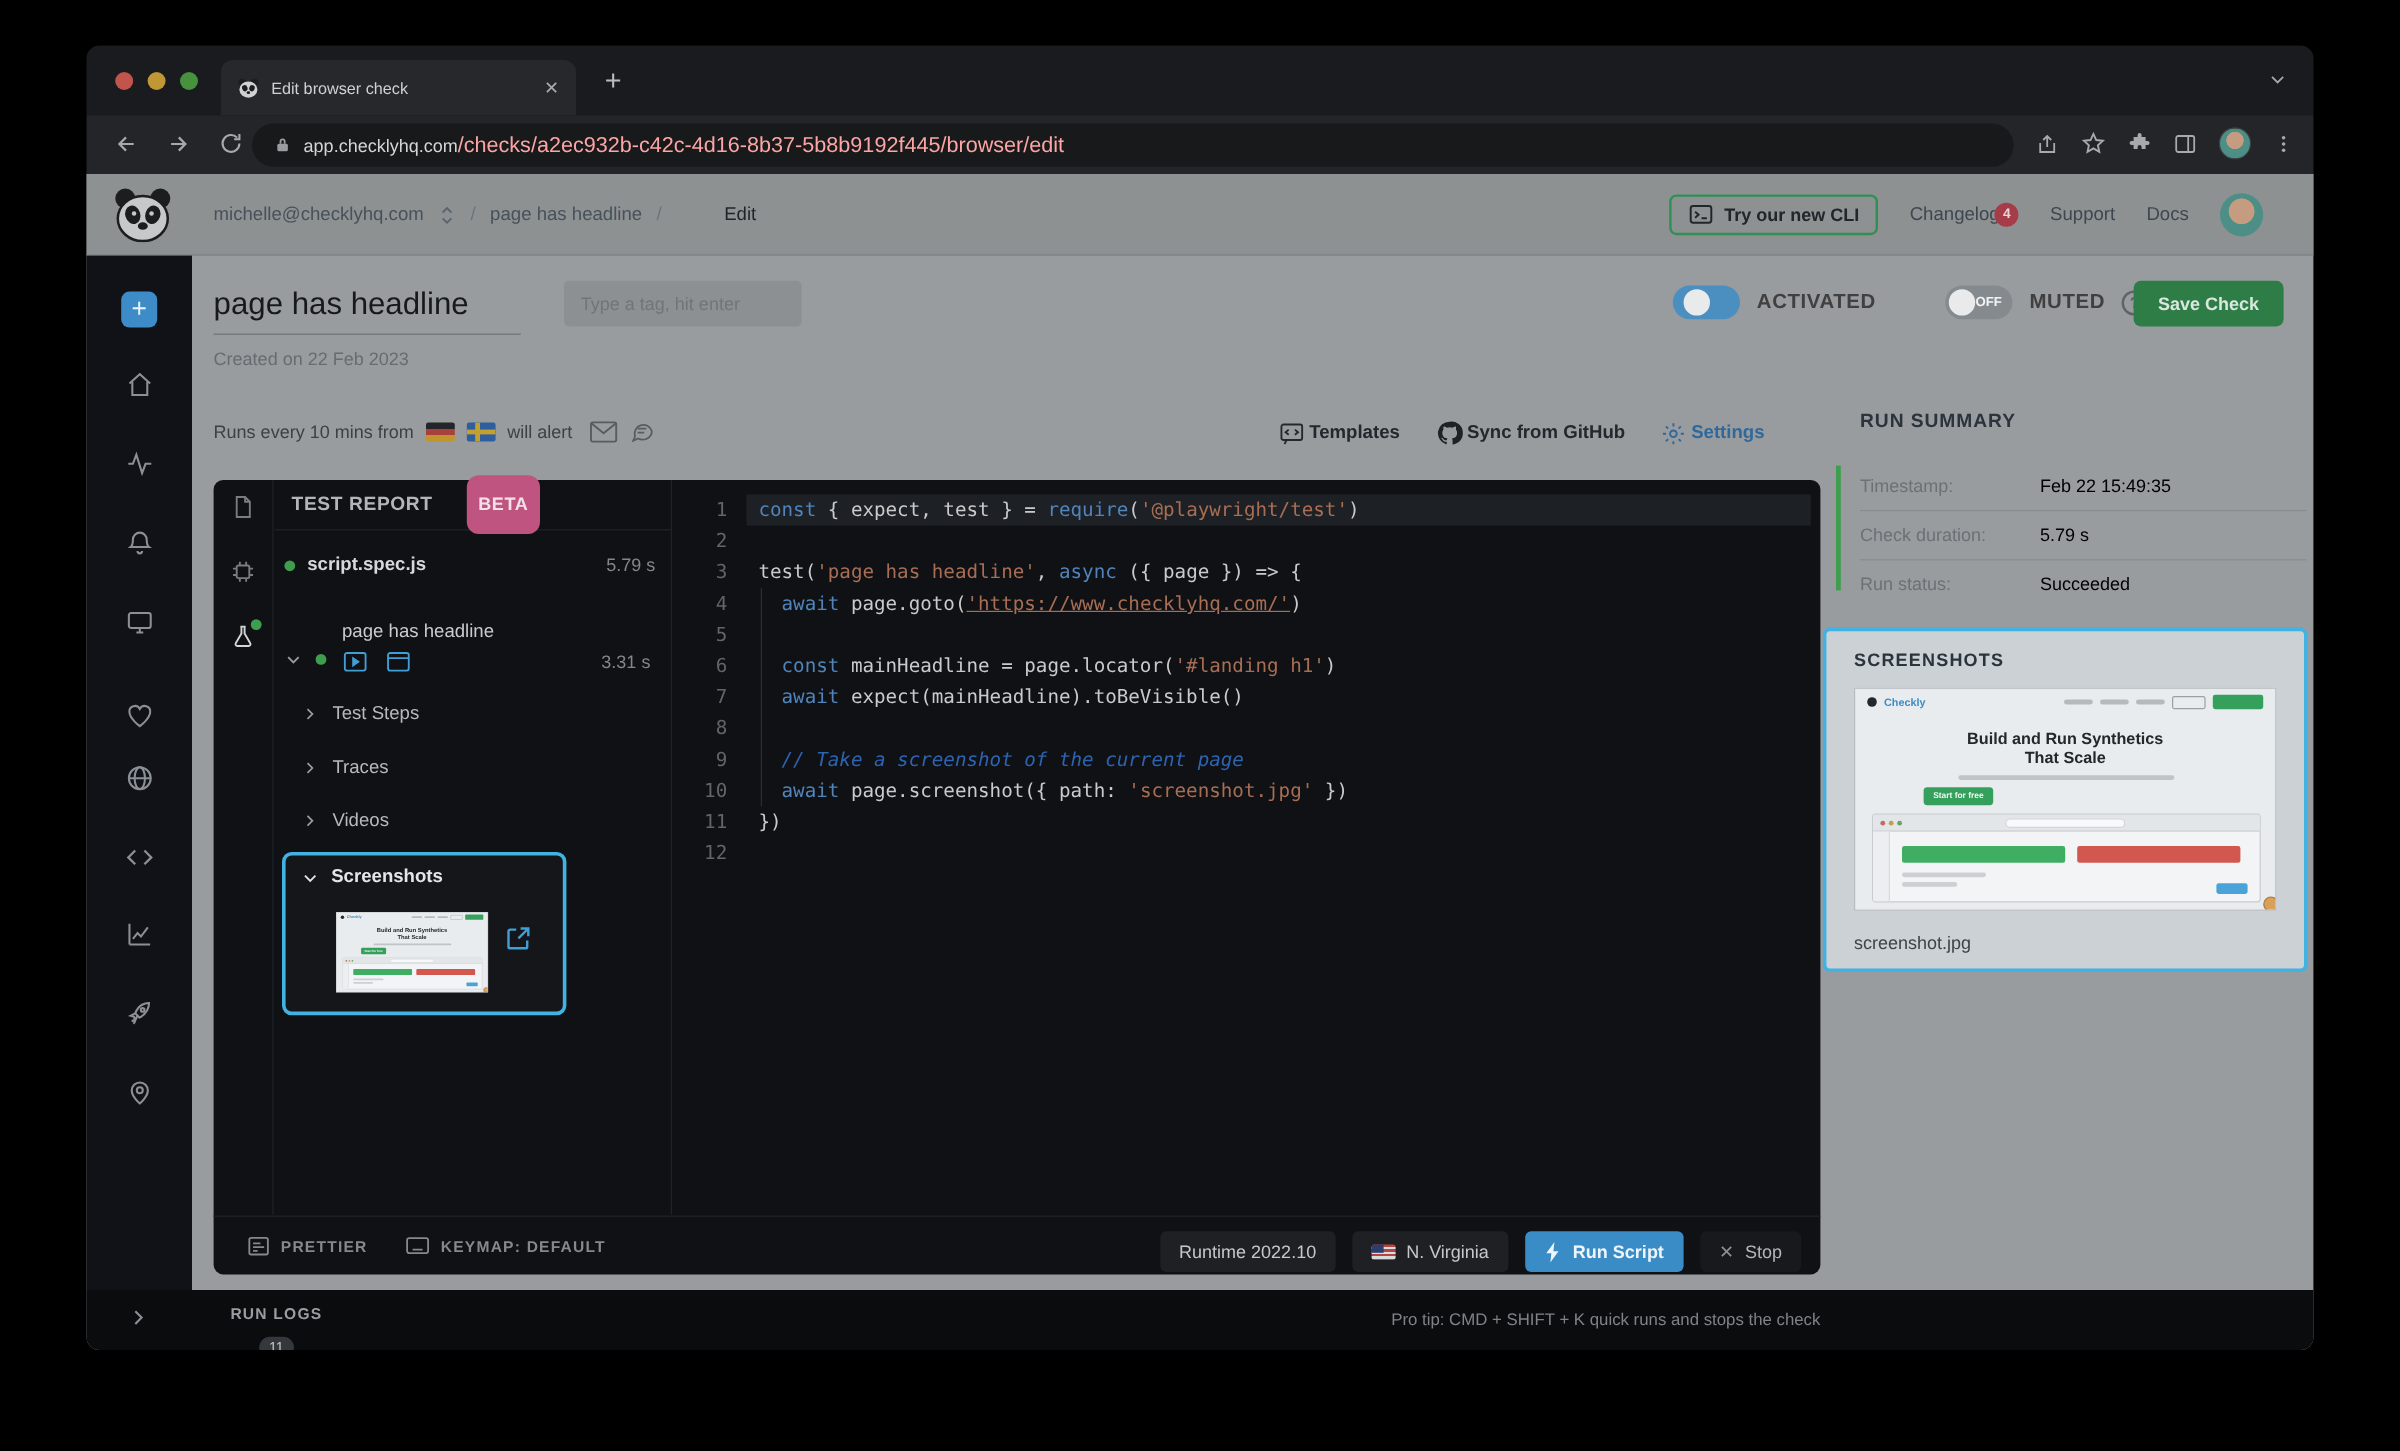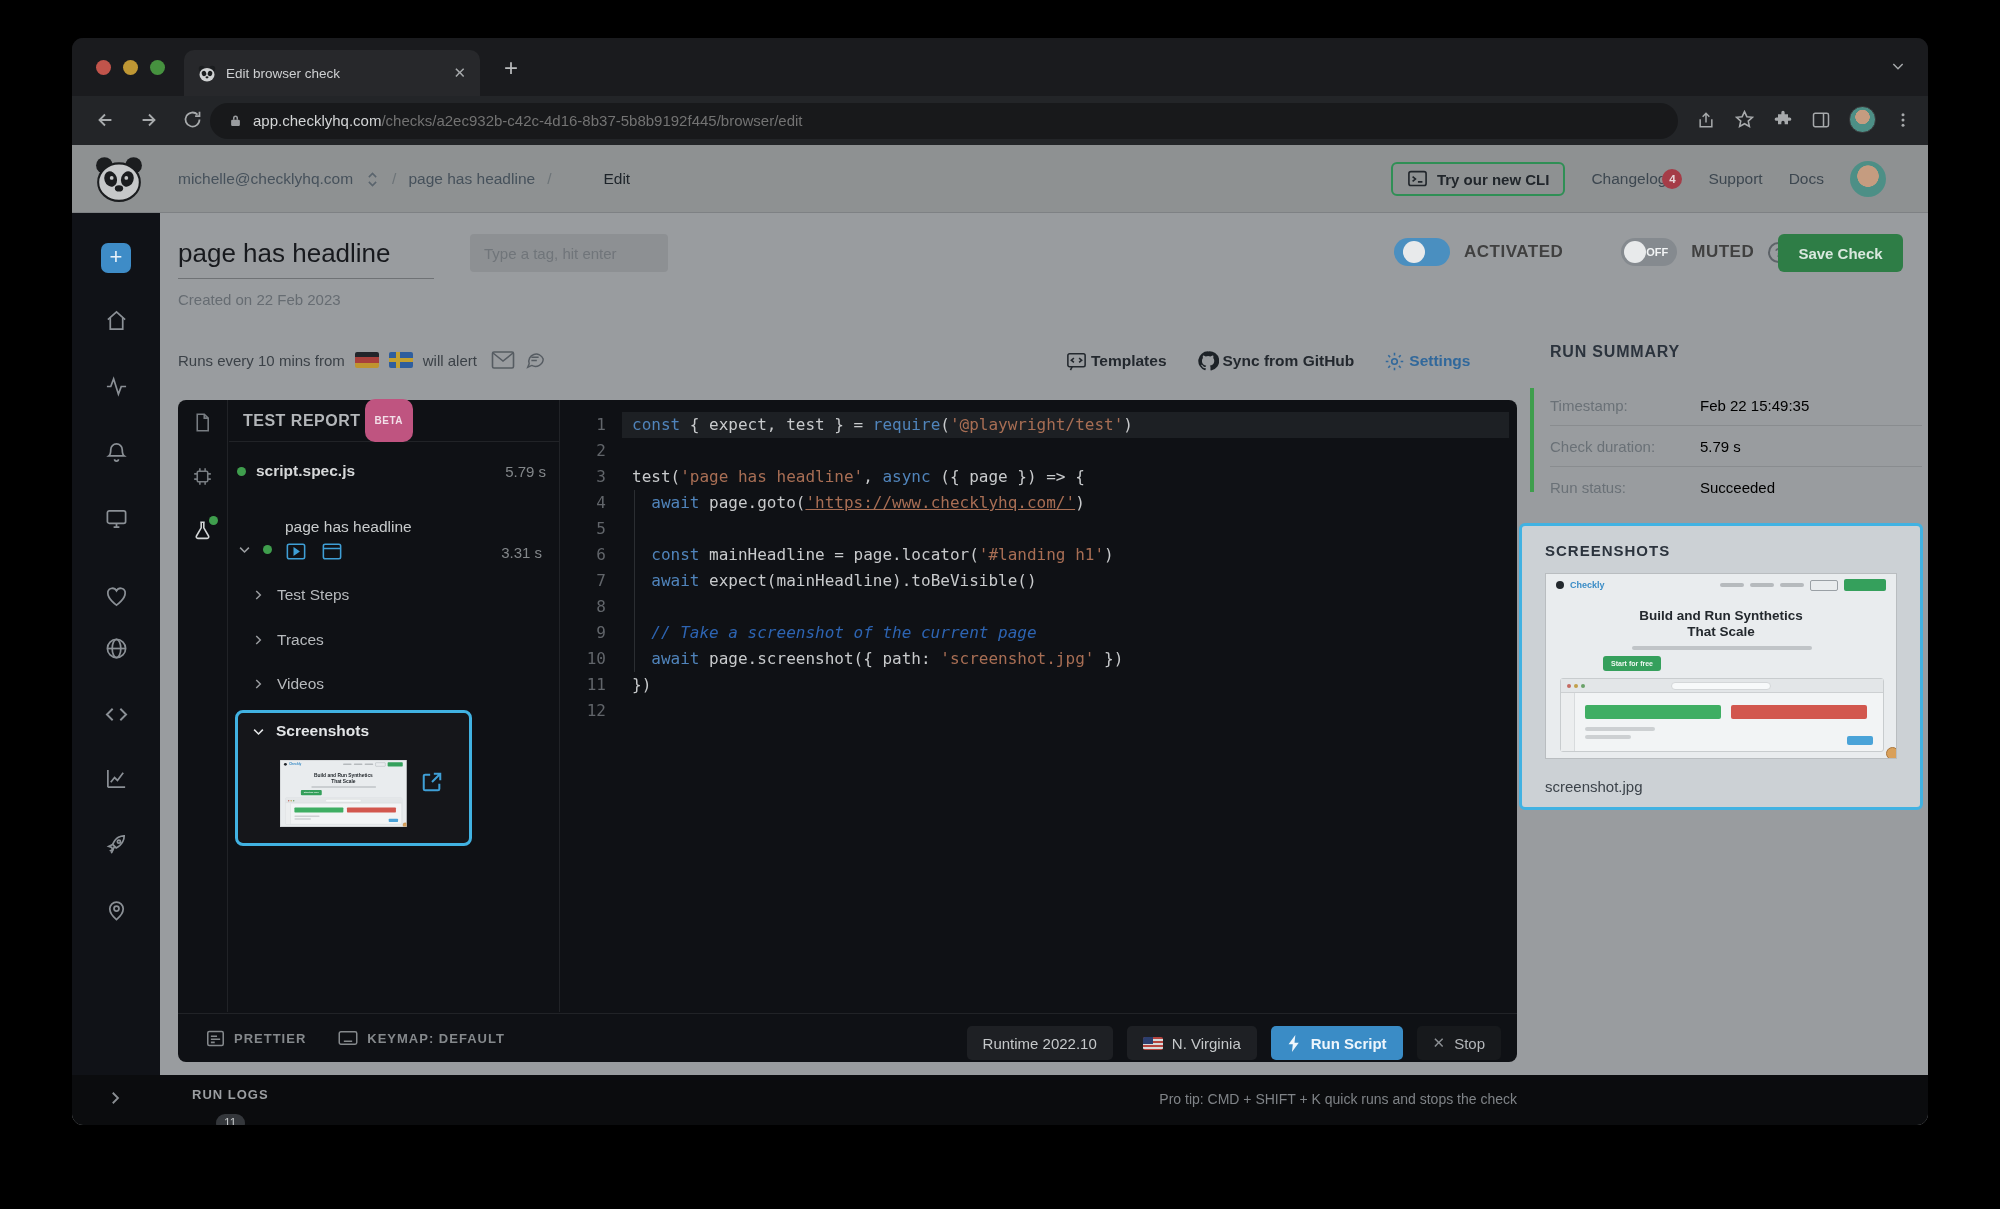--- a/index.html
+++ b/index.html
@@ -14,21 +14,21 @@
   .tab { position:absolute; left:112px; top:12px; width:296px; height:46px; background:#27282b; border-radius:10px 10px 0 0; display:flex; align-items:center; padding:0 14px; gap:10px; }
   .tab-title { color:#ced0d2; font-size:13.5px; flex:1; white-space:nowrap; overflow:hidden; }
   .tab-close { color:#a7aaac; font-size:15px; }
   .newtab { position:absolute; left:432px; top:16px; color:#b9bbbd; font-size:24px; font-weight:300; }
   .strip-chev { position:absolute; right:22px; top:20px; color:#a7aaac; }
 
   .urlbar { position:absolute; left:0; top:58px; width:1856px; height:49px; background:#232528; }
   .navic { position:absolute; top:13px; color:#a7aaac; }
   .url-pill { position:absolute; left:138px; top:7px; width:1468px; height:36px; background:#18191b; border-radius:18px; display:flex; align-items:center; padding:0 18px; gap:10px; }
   .url-domain { color:#d3d5d6; font-size:15px; }
-  .url-path { color:#737373; font-size:15px; }
+  .url-path { color:#fca5a5; font-size:18px; }
   .chrome-right { position:absolute; right:16px; top:10px; display:flex; align-items:center; gap:18px; color:#a7aaac; }
   .avatar-sm { width:27px; height:27px; border-radius:50%; background:radial-gradient(circle at 50% 40%, #c59c80 0 36%, #4d8f86 38%); border:1px solid #3c3e40; }
 
   
   .app { position:absolute; left:0; top:107px; width:1856px; height:980px; background:#999c9f; }
   .app-header { position:absolute; left:0; top:0; width:1856px; height:68px; background:#8e9192; border-bottom:1px solid #7e8184; }
   .crumb { position:absolute; left:106px; top:0; height:68px; display:flex; align-items:center; gap:12px; font-size:15.5px; color:#46515b; }
   .crumb .acct { font-weight:500; }
   .crumb .sep { color:#6d7478; }
   .crumb .page { color:#1e242a; font-weight:400;margin-left:40px; }
@@ -74,23 +74,23 @@
   .action-settings { color:#31689b; }
 
   
   .block { position:absolute; left:106px; top:255px; width:1339px; height:662px; background:#0f1115; border-radius:8px; }
   .tool-col { position:absolute; left:0; top:0; width:50px; height:612px; border-right:1px solid #212327; color:#787d82; }
   .tool-ic { position:absolute; left:14px; }
   .tool-active { color:#d4d7d8; }
   .gdot { position:absolute; width:9px; height:9px; border-radius:50%; background:#3f9e4d; }
 
   .tree { position:absolute; left:51px; top:0; width:331px; height:612px; border-right:1px solid #212327; }
-  .tr-head { position:absolute; left:0; top:0; width:331px; height:42px; border-bottom:1px solid #212327; display:flex; align-items:center; padding-left:14px; gap:4px; }
+  .tr-head { position:absolute; left:0; top:0; width:331px; height:42px; border-bottom:1px solid #212327; display:flex; align-items:center; padding-left:14px; gap:28px; }
   .tr-title { color:#b3b6b9; font-size:16px; font-weight:600; letter-spacing:.5px; }
-  .beta { background:#bf5480; color:#f2dfe8; font-size:10px; font-weight:700; padding:16px 10px; border-radius:10px; letter-spacing:.5px; }
+  .beta { background:#bf5480; color:#f2dfe8; font-size:15px; font-weight:700; padding:16px 10px; border-radius:10px; letter-spacing:.5px; }
   .file-row { position:absolute; left:0; top:62px; width:331px; display:flex; align-items:center; padding:0 14px 0 8px; gap:10px; }
   .file-name { color:#d6d8d9; font-size:15.5px; font-weight:700; flex:1; }
   .time { color:#83878a; font-size:15px; }
   .tchev { color:#9a9da0; }
   .titem { position:absolute; left:22px; display:flex; align-items:center; gap:12px; color:#b7babd; font-size:15.5px; }
   .shot-box { position:absolute; left:6px; top:310px; width:237px; height:136px; border:3px solid #41b2e2; border-radius:8px; background:#15161a; }
   .shot-head { position:absolute; left:13px; top:9px; display:flex; align-items:center; gap:10px; color:#e3e5e7; font-size:15.5px; font-weight:700; }
   .ext-ic { position:absolute; color:#3f9fd6; }
 
   

